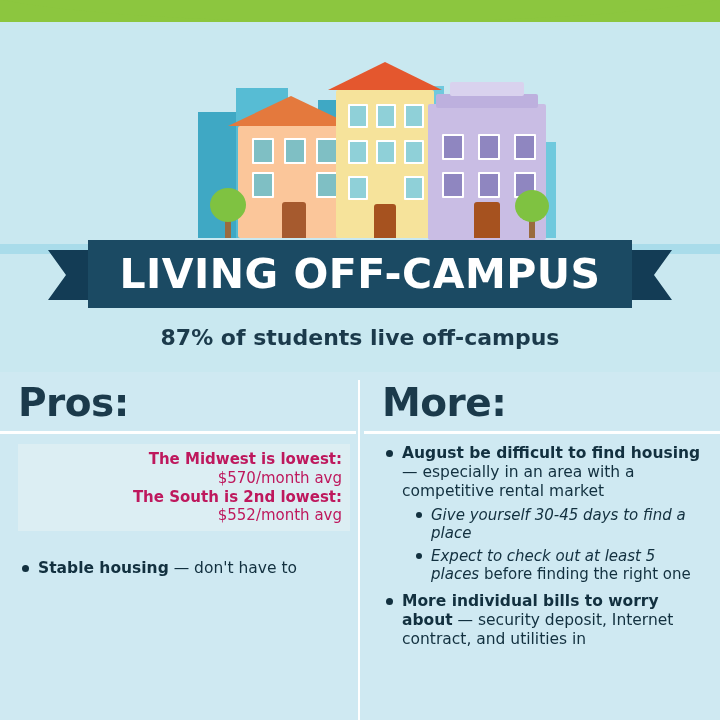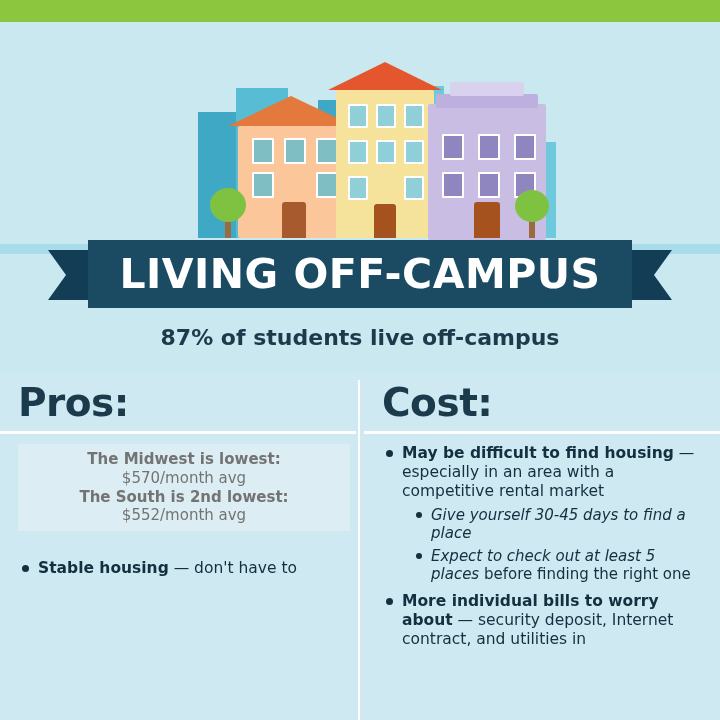--- a/index.html
+++ b/index.html
@@ -256,24 +256,24 @@
     top: 6px;
     width: 6px;
     height: 6px;
     border-radius: 50%;
     background: #12303f;
   }
   .callout {
     margin: 7px 6px 4px 18px;
     padding: 6px 8px;
     background: #dceef3;
-    text-align: center;
+    text-align: right;
     font-size: 15px;
     line-height: 1.25;
-    color: #737373;
+    color: #be185d;
   }
   .callout .lbl { font-weight: bold; display: block; }
   .callout .val { display: block; }
 </style>
 </head>
 <body>
 
 <div class="page">
 
   <div class="hero">
@@ -373,26 +373,26 @@
       </div>
 
       <ul class="bullets" style="margin-top:28px;">
         <li>
           <span class="b">Stable housing</span><span> — don't have to</span>
         </li>
       </ul>
     </div>
 
     <div class="col right">
-      <div class="col-heading">Cost:</div>
+      <div class="col-heading">More:</div>
       <div class="hr-white"></div>
 
       <ul class="bullets">
         <li>
-          <span class="b">May be difficult to find housing</span><span> — especially in an area with a competitive rental market</span>
+          <span class="b">August be difficult to find housing</span><span> — especially in an area with a competitive rental market</span>
           <ul class="sub-list">
             <li>
               <span>Give yourself 30-45 days to find a place</span>
             </li>
             <li>
               <span>Expect to check out at least 5 places</span><span style="font-style:normal;"> before finding the right one</span>
             </li>
           </ul>
         </li>
         <li>

